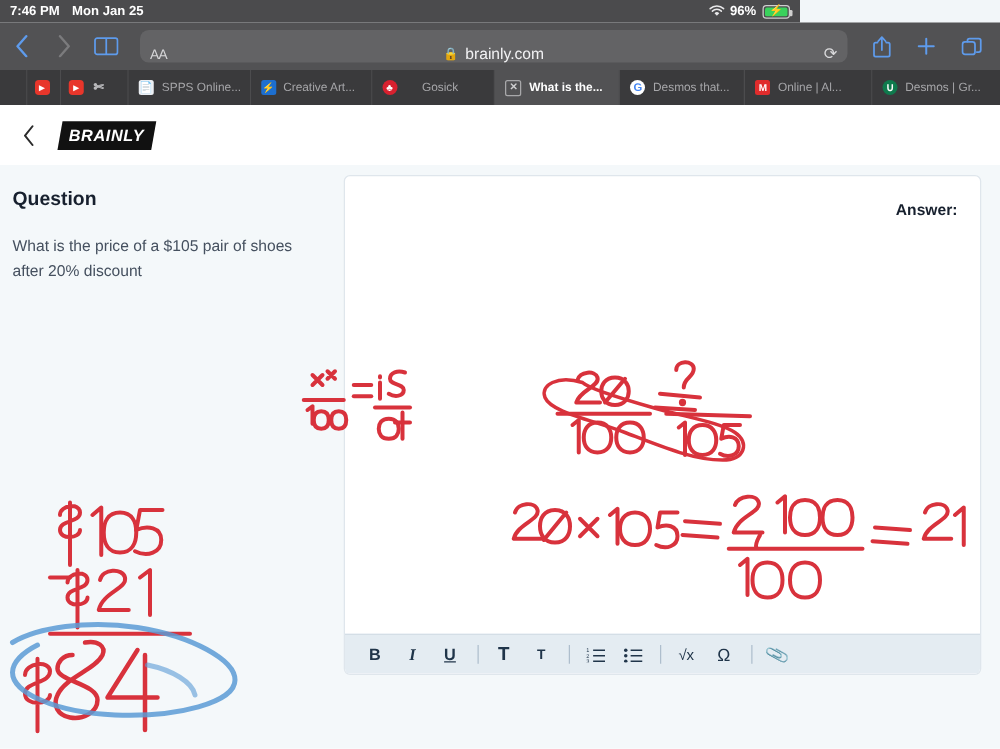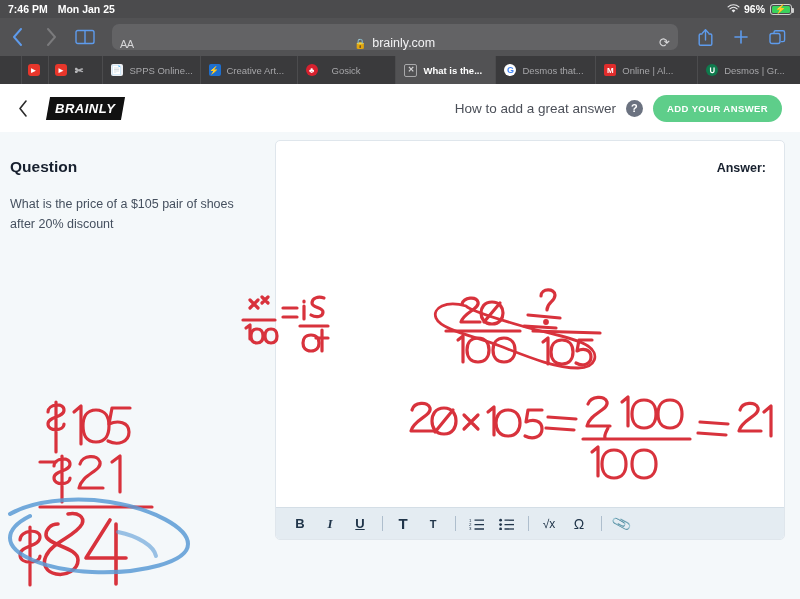--- a/index.html
+++ b/index.html
@@ -6,21 +6,21 @@
   body{
     width:800px;height:599px;overflow:hidden;
     font-family:"Liberation Sans", sans-serif;
     background:#f2f6f9;
     -webkit-font-smoothing:antialiased;
   }
   .screen{position:relative;width:800px;height:599px;}
 
   
   .statusbar{
-    position:absolute;top:0;left:0;width:800px;height:18px;
+    position:absolute;top:0;left:0;width:640px;height:18px;
     background:#4b4b4d;color:#ffffff;font-size:10.5px;
     display:flex;align-items:center;
   }
   .sb-left{display:flex;align-items:center;gap:10px;padding-left:8px;font-weight:600;}
   .sb-right{margin-left:auto;display:flex;align-items:center;gap:5px;padding-right:8px;font-weight:600;text-align:right;}
   .wifi{display:inline-block;width:12px;height:10px;position:relative;}
   .wifi svg{display:block;}
   .batt{
     width:22px;height:11px;border:1.2px solid #cfcfcf;border-radius:3px;
     position:relative;display:flex;align-items:center;padding:1px;box-sizing:border-box;
@@ -89,21 +89,21 @@
     font-size:11px;font-weight:bold;display:flex;align-items:center;justify-content:center;
   }
   .addbtn{
     background:#5ece8a;color:#ffffff;font-size:9.5px;font-weight:bold;letter-spacing:.4px;
     padding:8px 14px;border-radius:20px;border:none;
   }
 
   
   .content{position:relative;height:467px;background:#f4f8fa;}
   .qcol{position:absolute;left:0;top:0;width:270px;padding:18px 14px 0 10px;box-sizing:border-box;}
-  .qtitle{font-size:15.5px;font-weight:bold;color:#17202e;margin:8px 0 18px 0;}
+  .qtitle{font-size:15.5px;font-weight:bold;color:#17202e;margin:1px 0 18px 0;}
   .qtext{font-size:12.5px;color:#45505f;line-height:20px;}
 
   .editor{
     position:absolute;left:275px;top:8px;width:510px;height:400px;
     background:#ffffff;border:1px solid #dfe6ec;border-radius:5px;box-sizing:border-box;
     display:flex;flex-direction:column;overflow:hidden;
   }
   .editor-body{flex:1;padding:20px 18px;position:relative;text-align:right;}
   .e-line{font-size:12.5px;font-weight:bold;color:#17202e;}
   .e-gap{height:28px;}
@@ -207,21 +207,21 @@
     <div class="tab" style="width:100px;">
       <span class="fav" style="background:#eceff3;color:#5b6b7d;font-size:9px;">📄</span>
       <span>SPPS Online...</span>
     </div>
     <div class="tab" style="width:100px;">
       <span class="fav" style="background:#1d6fd0;">⚡</span>
       <span>Creative Art...</span>
     </div>
     <div class="tab" style="width:102px;justify-content:flex-start;">
       <span class="fav" style="background:#d8212f;border-radius:50%;">♣</span>
-      <span style="margin-left:8px;">Gosick</span>
+      <span style="margin-left:14px;">Gosick</span>
     </div>
     <div class="tab active" style="width:103px;">
       <span class="tab-close">✕</span>
       <span>What is the...</span>
     </div>
     <div class="tab" style="width:103px;">
       <span class="fav" style="background:#ffffff;color:#4285f4;border-radius:50%;font-size:9px;">G</span>
       <span>Desmos that...</span>
     </div>
     <div class="tab" style="width:105px;">
@@ -237,25 +237,20 @@
   <div class="page">
 
     <div class="bhead">
       <div class="back">
         <svg width="10" height="17" viewBox="0 0 10 17">
             <path d="M8 1 L2 8.5 L8 16" stroke="currentColor" stroke-width="1.6" fill="none" stroke-linecap="round" stroke-linejoin="round"></path>
           </svg>
       </div>
       <div class="logo">
         <span>BRAINLY</span>
-      </div>
-      <div class="head-right">
-        <span class="howto">How to add a great answer</span>
-        <span class="qmark">?</span>
-        <button class="addbtn">ADD YOUR ANSWER</button>
       </div>
     </div>
 
     <div class="content">
 
       <div class="qcol">
         <div class="qtitle">Question</div>
         <div class="qtext">What is the price of a $105 pair of shoes after 20% discount</div>
       </div>
 

